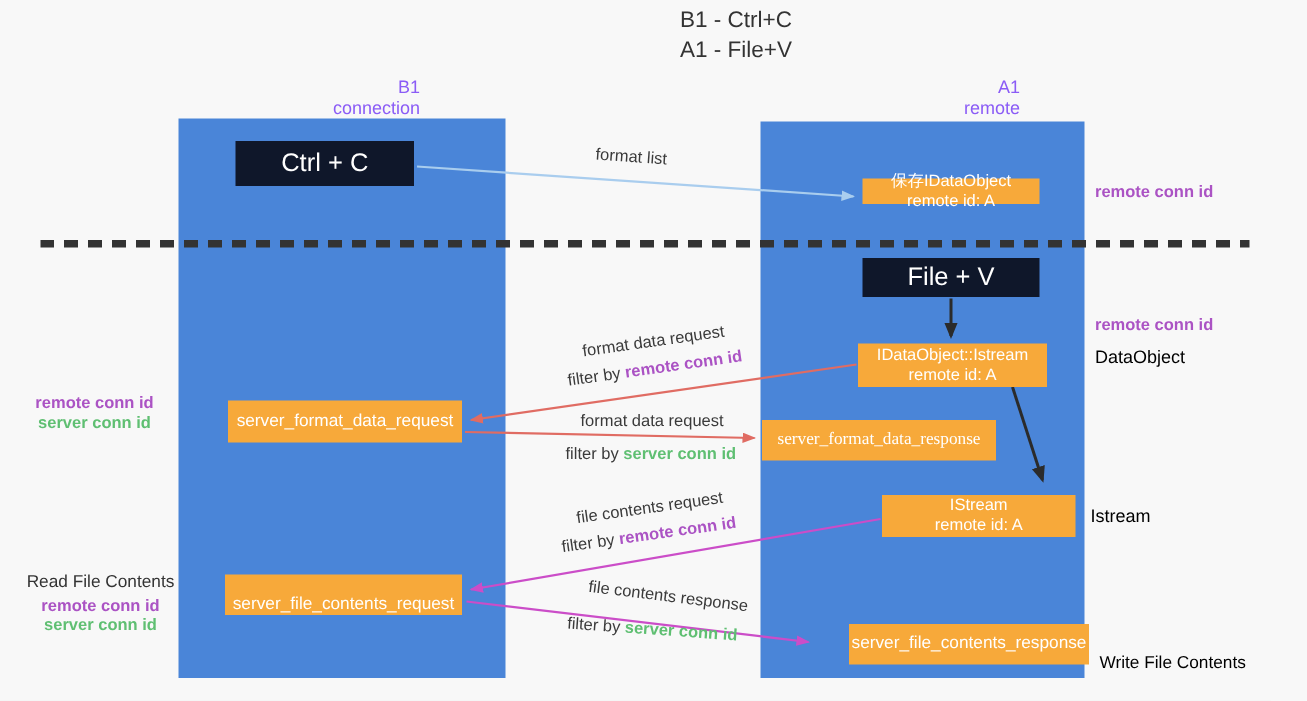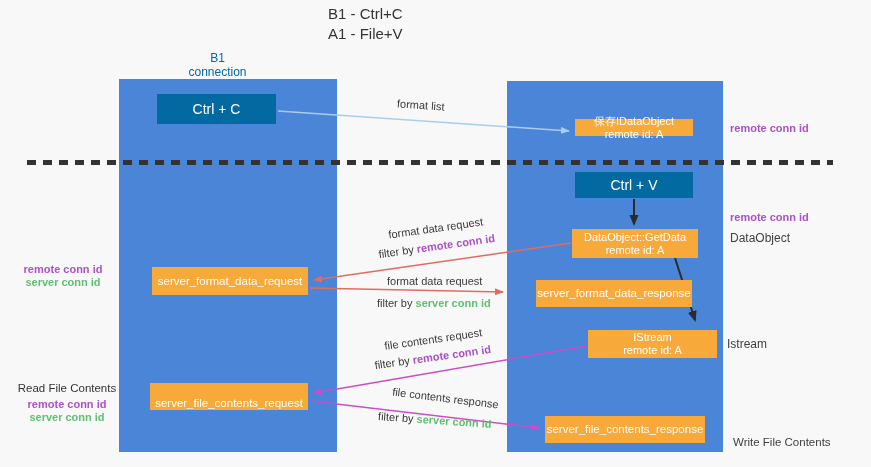--- a/index.html
+++ b/index.html
@@ -1,50 +1,54 @@
 <!DOCTYPE html>
 <html><head>
 <meta charset="utf-8">
 <style>
   html,body{margin:0;padding:0;}
   body{background:#eee;font-family:"Liberation Sans",sans-serif;}
   .canvas{position:relative;width:871px;height:467px;background:#f8f8f8;overflow:hidden;
           font-family:"Liberation Sans",sans-serif;color:#333;}
   .abs{position:absolute;}
-  .title{left:328px;top:4px;width:200px;text-align:left;font-size:15px;line-height:20px;color:#333;}
-  .col-header{text-align:center;font-size:12px;line-height:14px;color:#0369a1;}
+  .title{left:328px;top:4px;width:200px;text-align:right;font-size:15px;line-height:20px;color:#333;}
+  .col-header{text-align:right;font-size:12px;line-height:14px;color:#8b5cf6;}
   .column{background:#4a85d8;}
   .dashline{left:27px;top:160px;width:806px;height:5px;
     background:repeating-linear-gradient(90deg,#333 0 9px,transparent 9px 16px);}
   .box{display:flex;flex-direction:column;align-items:center;justify-content:center;
        text-align:center;color:#fff;box-sizing:border-box;}
-  .green{background:#0369a1;font-size:14px;}
+  .green{background:#0f172a;font-size:17px;}
   .orange{background:#f7a93a;font-size:11px;line-height:13px;}
   .flabel{font-size:11px;color:#3a3a3a;white-space:nowrap;}
   .conn-remote{color:#ab53c4;font-weight:bold;}
   .conn-server{color:#5fbf72;font-weight:bold;}
   .sidegroup{font-size:11px;line-height:13px;text-align:center;white-space:nowrap;}
   .plain{color:#333;font-weight:normal;}
   .rlabel{font-size:11px;font-weight:bold;color:#ab53c4;white-space:nowrap;}
-  .blabel{font-size:12px;color:#404040;white-space:nowrap;font-weight:normal;}
+  .blabel{font-size:12px;color:#000000;white-space:nowrap;font-weight:normal;}
   svg.overlay{position:absolute;left:0;top:0;pointer-events:none;}
 </style>
 </head>
 <body>
 
 <div class="canvas">
 
   <div class="abs title">
     <div>B1 - Ctrl+C</div>
     <div>A1 - File+V</div>
   </div>
 
   <div class="abs col-header" style="left:155px;top:51px;width:125px;">
     <div>B1</div>
     <div>connection</div>
+  </div>
+  <div class="abs col-header" style="left:555px;top:51px;width:125px;">
+    <div>A1</div>
+    <div>remote</div>
   </div>
 
   <div class="abs column" style="left:119px;top:79px;width:218px;height:373px;"></div>
   <div class="abs column" style="left:507px;top:81px;width:216px;height:371px;"></div>
 
   <div class="abs dashline"></div>
 
   <svg class="overlay" width="871" height="467">
     <defs>
       <marker id="m-blue" markerWidth="10" markerHeight="10" refX="8" refY="3.5" orient="auto" markerUnits="userSpaceOnUse">
@@ -70,40 +74,40 @@
   </svg>
 
   <div class="abs box green" style="left:157px;top:94px;width:119px;height:30px;">
     <span>Ctrl + C</span>
   </div>
   <div class="abs box orange" style="left:575px;top:119px;width:118px;height:17px;">
     <span>保存IDataObject</span>
     <span>remote id: A</span>
   </div>
   <div class="abs box green" style="left:575px;top:172px;width:118px;height:26px;">
-    <span>Ctrl + V</span>
+    <span>File + V</span>
   </div>
   <div class="abs box orange" style="left:572px;top:229px;width:126px;height:29px;">
-    <span>DataObject::GetData</span>
+    <span>IDataObject::Istream</span>
     <span>remote id: A</span>
   </div>
   <div class="abs box orange" style="left:152px;top:267px;width:156px;height:28px;font-size:11.5px;">
     <span>server_format_data_request</span>
   </div>
-  <div class="abs box orange" style="left:536px;top:280px;width:156px;height:27px;font-size:11.5px;">
+  <div class="abs box orange" style="left:508px;top:280px;width:156px;height:27px;font-size:11.5px;font-family:Liberation Serif, serif;">
     <span>server_format_data_response</span>
   </div>
   <div class="abs box orange" style="left:588px;top:330px;width:129px;height:28px;">
     <span>IStream</span>
     <span>remote id: A</span>
   </div>
   <div class="abs box orange" style="left:150px;top:383px;width:158px;height:27px;font-size:11.5px;justify-content:flex-end;">
     <span>server_file_contents_request</span>
   </div>
-  <div class="abs box orange" style="left:545px;top:416px;width:160px;height:27px;font-size:11.5px;">
+  <div class="abs box orange" style="left:566px;top:416px;width:160px;height:27px;font-size:11.5px;">
     <span>server_file_contents_response</span>
   </div>
 
   <div class="abs flabel" style="left:397px;top:99px;transform:rotate(4deg);">format list</div>
 
   <div class="abs flabel" style="left:388px;top:222px;transform:rotate(-8deg);">format data request</div>
   <div class="abs flabel" style="left:378px;top:240px;transform:rotate(-8deg);">
     <span>filter by</span>
     <span class="conn-remote">remote conn id</span>
   </div>

